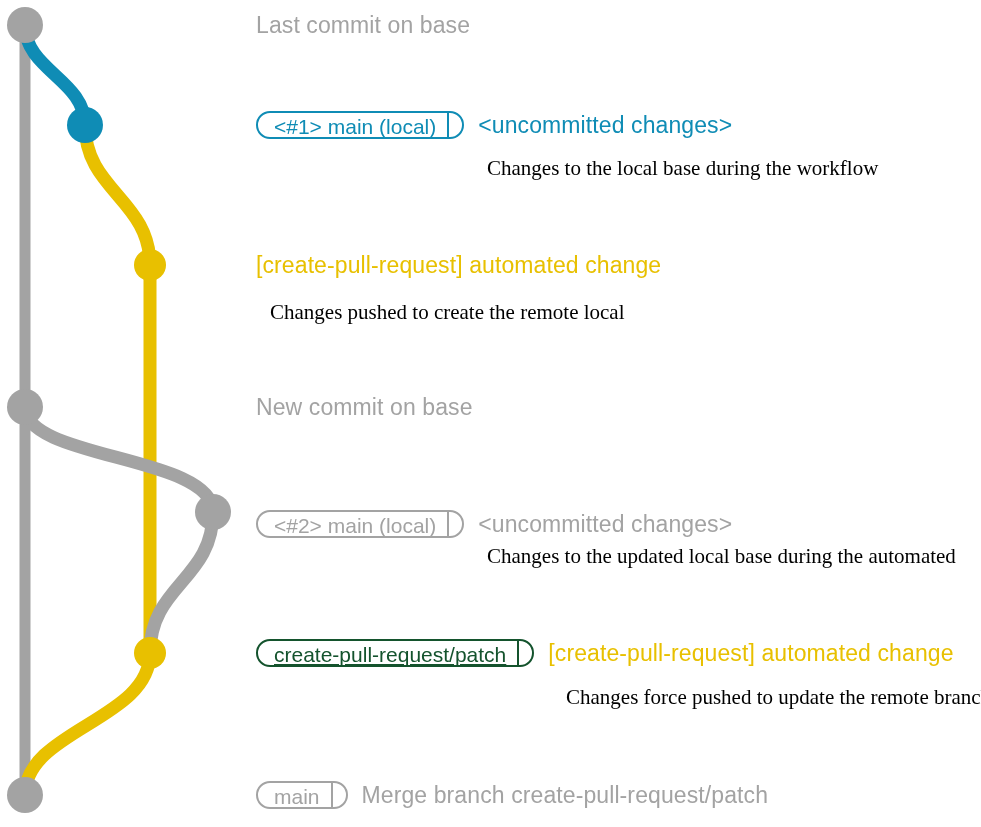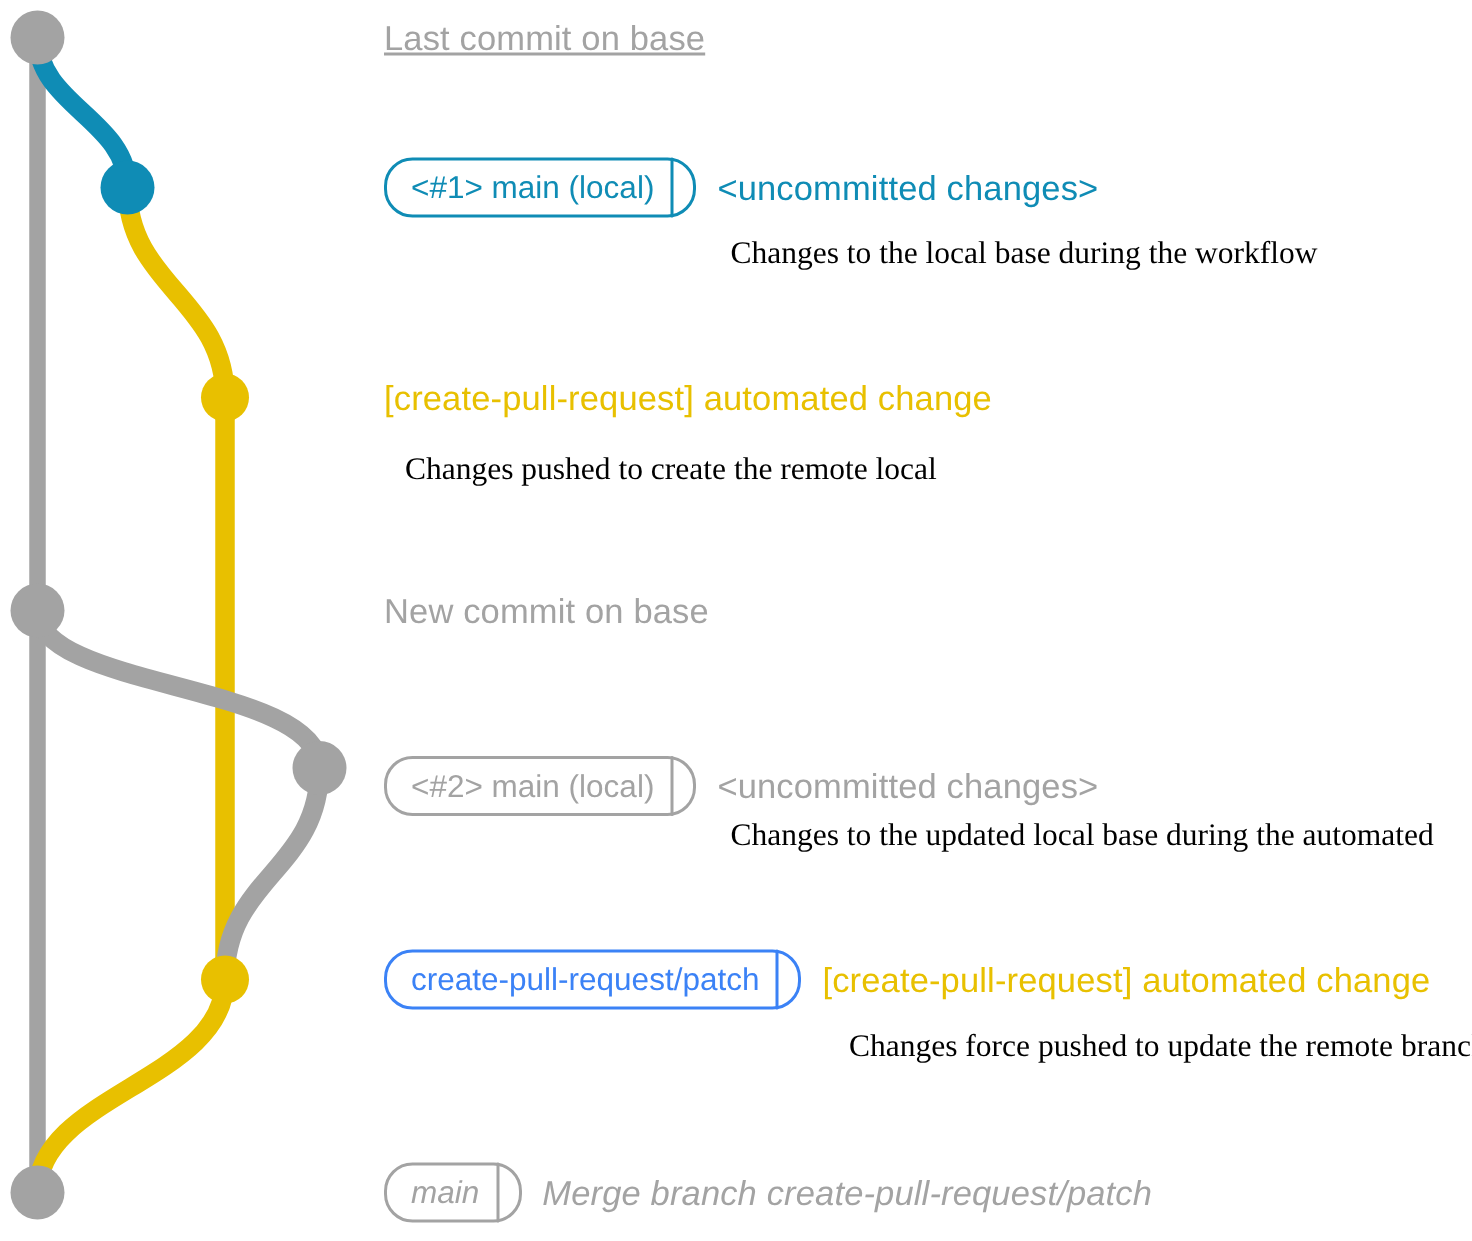--- a/index.html
+++ b/index.html
@@ -27,25 +27,25 @@
     height: 827px;
   }
   .row {
     position: absolute;
     display: flex;
     align-items: center;
     white-space: nowrap;
   }
   .badge {
     display: inline-flex;
-    align-items: center;
+    align-items: flex-end;
     position: relative;
     border: 2px solid currentColor;
     border-radius: 19px;
-    height: 40px;
+    height: 28px;
     padding: 0 26px 0 16px;
     font-family: "Liberation Sans", sans-serif;
     font-size: 21px;
     line-height: 1;
     box-sizing: border-box;
   }
   .badge .badge-notch {
     position: absolute;
     right: 13px;
     top: -2px;
@@ -92,21 +92,21 @@
         <circle cx="150" cy="265" r="16" fill="#e8c000"></circle>
         <circle cx="25" cy="407" r="18" fill="#a3a3a3"></circle>
         <circle cx="213" cy="512" r="18" fill="#a3a3a3"></circle>
         <circle cx="150" cy="653" r="16" fill="#e8c000"></circle>
         <circle cx="25" cy="795" r="18" fill="#a3a3a3"></circle>
       </g>
   </svg>
 
   <div id="rows-layer">
       <div class="row" style="left: 256px; top: 5px; height: 40px;">
-        <span class="commit-msg" style="color: rgb(163, 163, 163); margin-left: 0px; text-decoration: underline;">Last commit on base</span>
+        <span class="commit-msg" style="color: rgb(163, 163, 163); margin-left: 0px;">Last commit on base</span>
       </div>
       <div class="row" style="left: 256px; top: 105px; height: 40px;">
         <span class="badge" style="color: rgb(15, 140, 181);">
           <span class="badge-label">&lt;#1&gt; main (local)</span>
           <span class="badge-notch"></span>
         </span>
         <span class="commit-msg" style="color: rgb(15, 140, 181);">&lt;uncommitted changes&gt;</span>
       </div>
       <div class="row" style="left: 256px; top: 245px; height: 40px;">
         <span class="commit-msg" style="color: rgb(232, 192, 0); margin-left: 0px;">[create-pull-request] automated change</span>
@@ -115,27 +115,27 @@
         <span class="commit-msg" style="color: rgb(163, 163, 163); margin-left: 0px;">New commit on base</span>
       </div>
       <div class="row" style="left: 256px; top: 504px; height: 40px;">
         <span class="badge" style="color: rgb(163, 163, 163);">
           <span class="badge-label">&lt;#2&gt; main (local)</span>
           <span class="badge-notch"></span>
         </span>
         <span class="commit-msg" style="color: rgb(163, 163, 163);">&lt;uncommitted changes&gt;</span>
       </div>
       <div class="row" style="left: 256px; top: 633px; height: 40px;">
-        <span class="badge" style="color: #3b82f6;">
+        <span class="badge" style="color: #14532d; text-decoration: underline;">
           <span class="badge-label">create-pull-request/patch</span>
           <span class="badge-notch"></span>
         </span>
         <span class="commit-msg" style="color: rgb(232, 192, 0);">[create-pull-request] automated change</span>
       </div>
-      <div class="row" style="left: 256px; top: 775px; height: 40px; font-style: italic;">
+      <div class="row" style="left: 256px; top: 775px; height: 40px;">
         <span class="badge" style="color: rgb(163, 163, 163);">
           <span class="badge-label">main</span>
           <span class="badge-notch"></span>
         </span>
         <span class="commit-msg" style="color: rgb(163, 163, 163);">Merge branch create-pull-request/patch</span>
       </div>
     </div>
   <div id="desc-layer">
       <div class="desc" style="left: 487px; top: 156px;">Changes to the local base during the workflow</div>
       <div class="desc" style="left: 270px; top: 300px;">Changes pushed to create the remote local</div>

